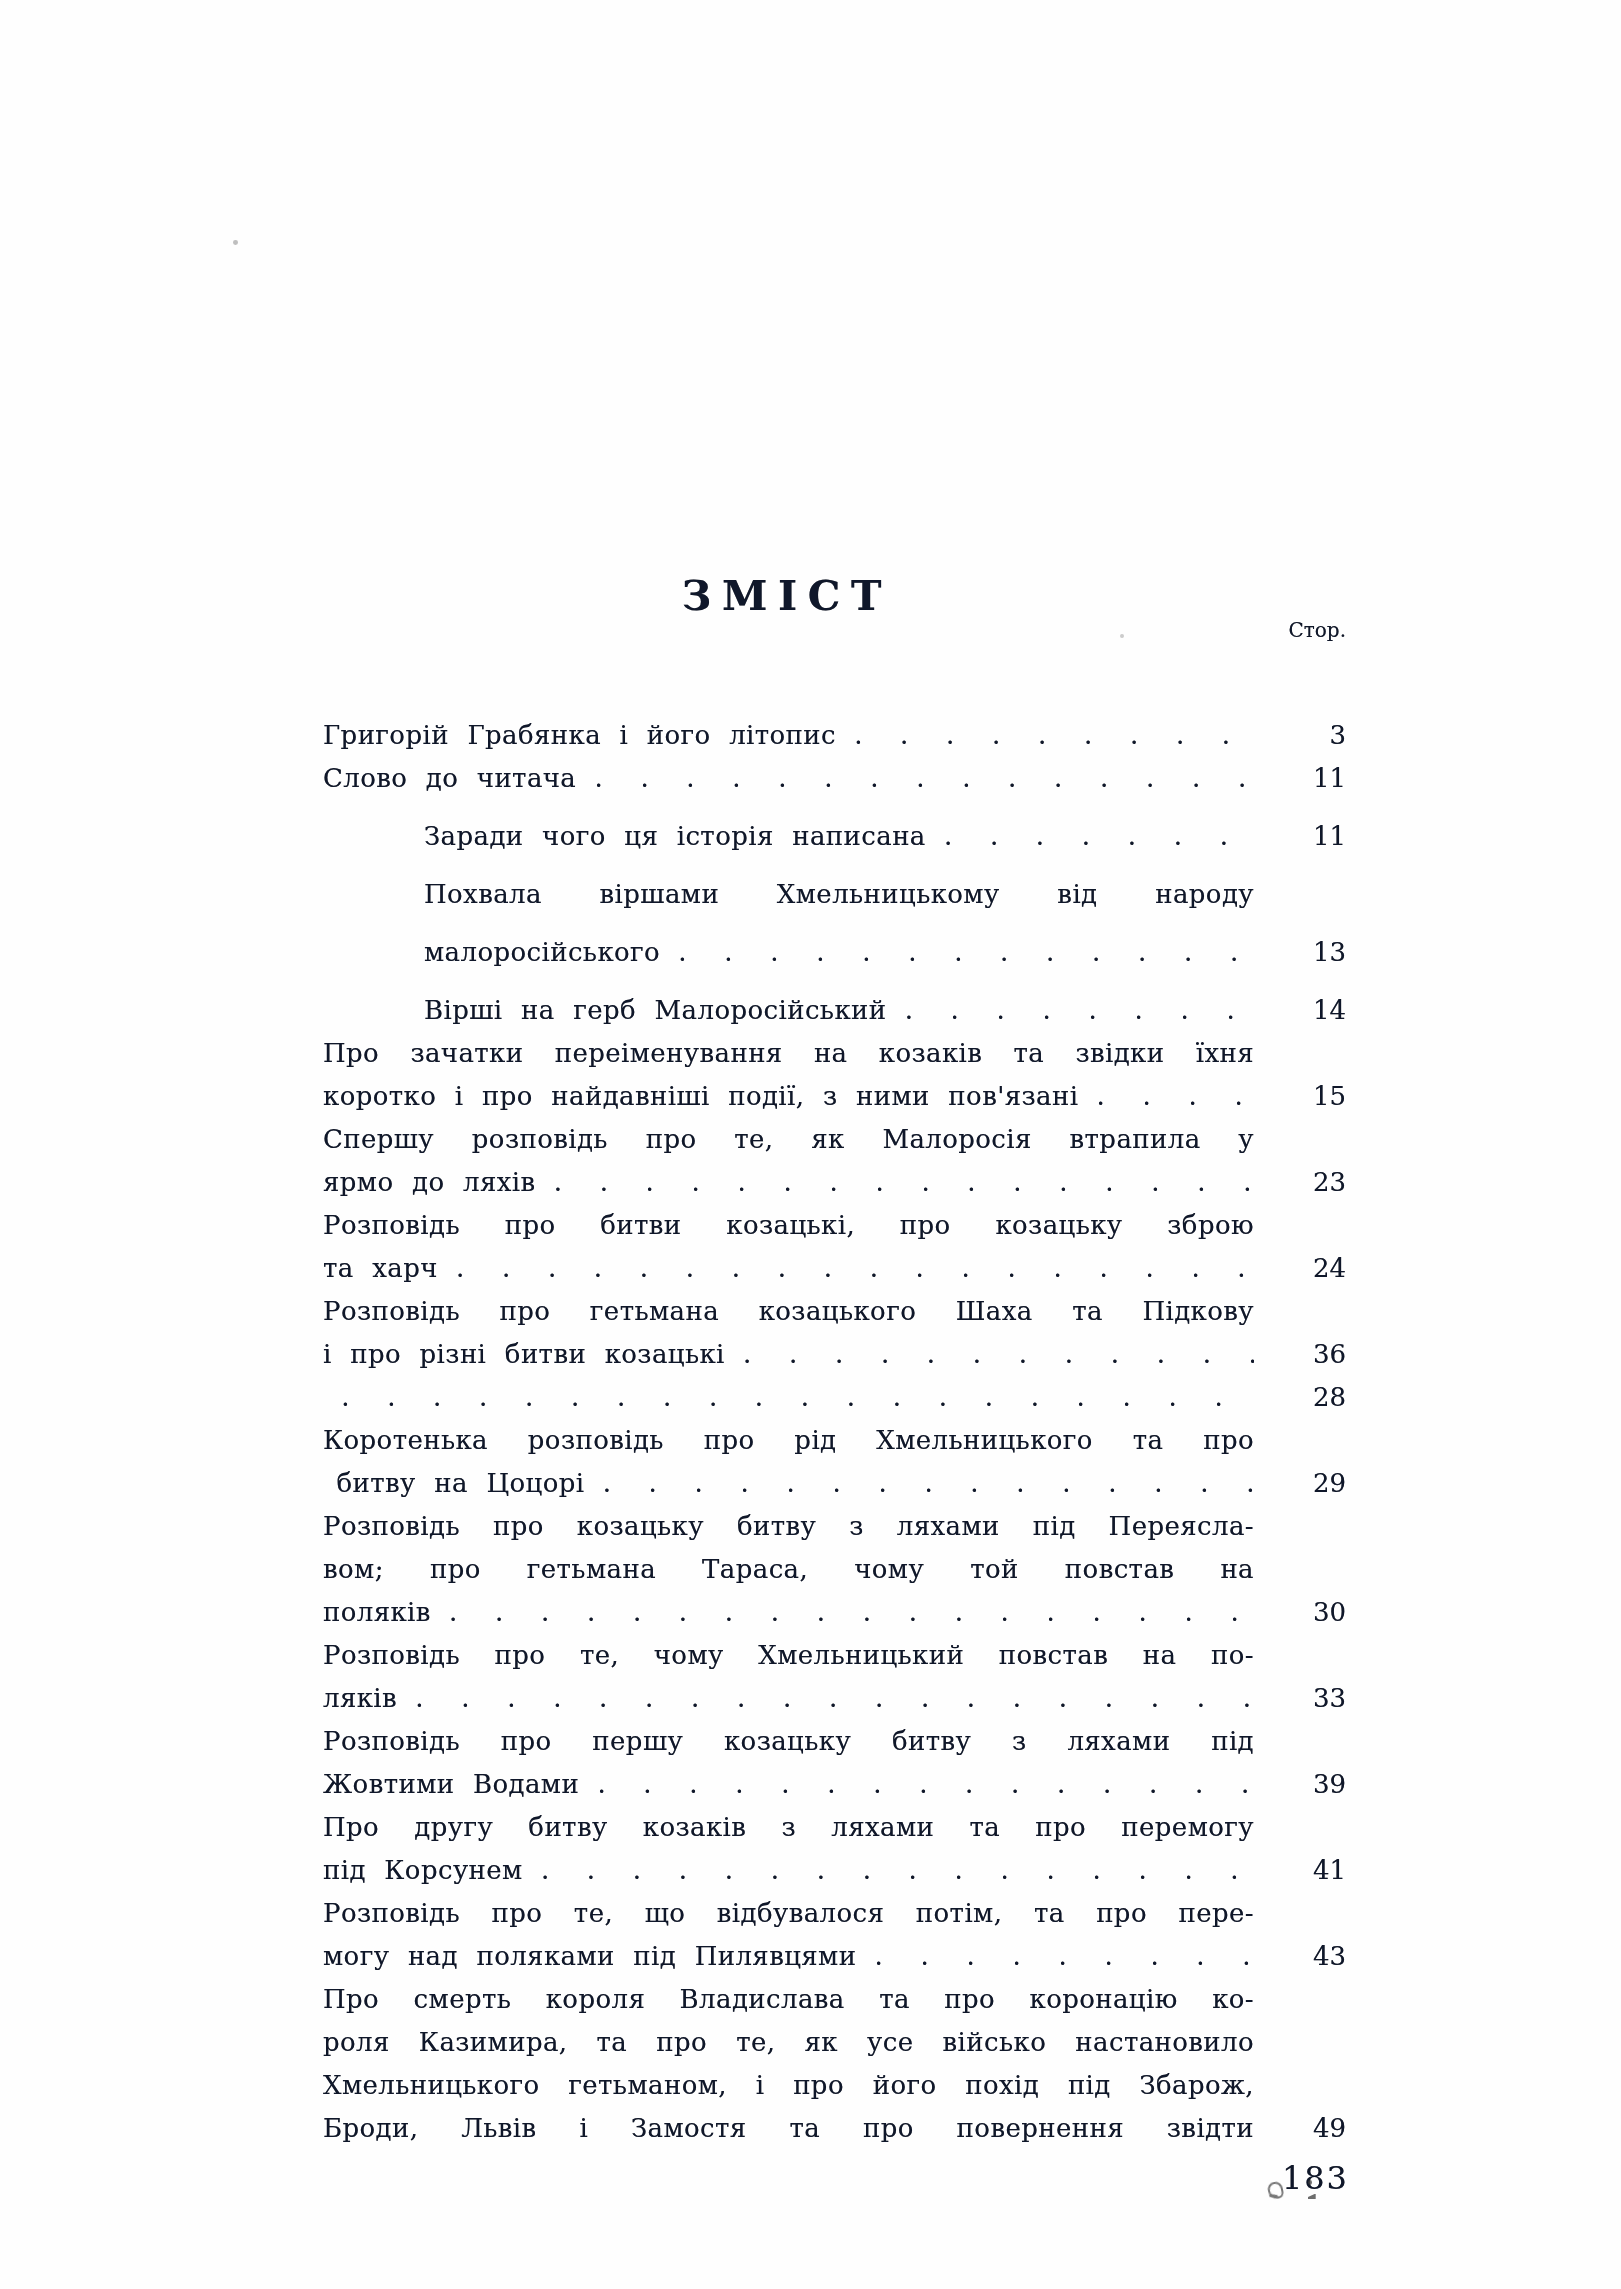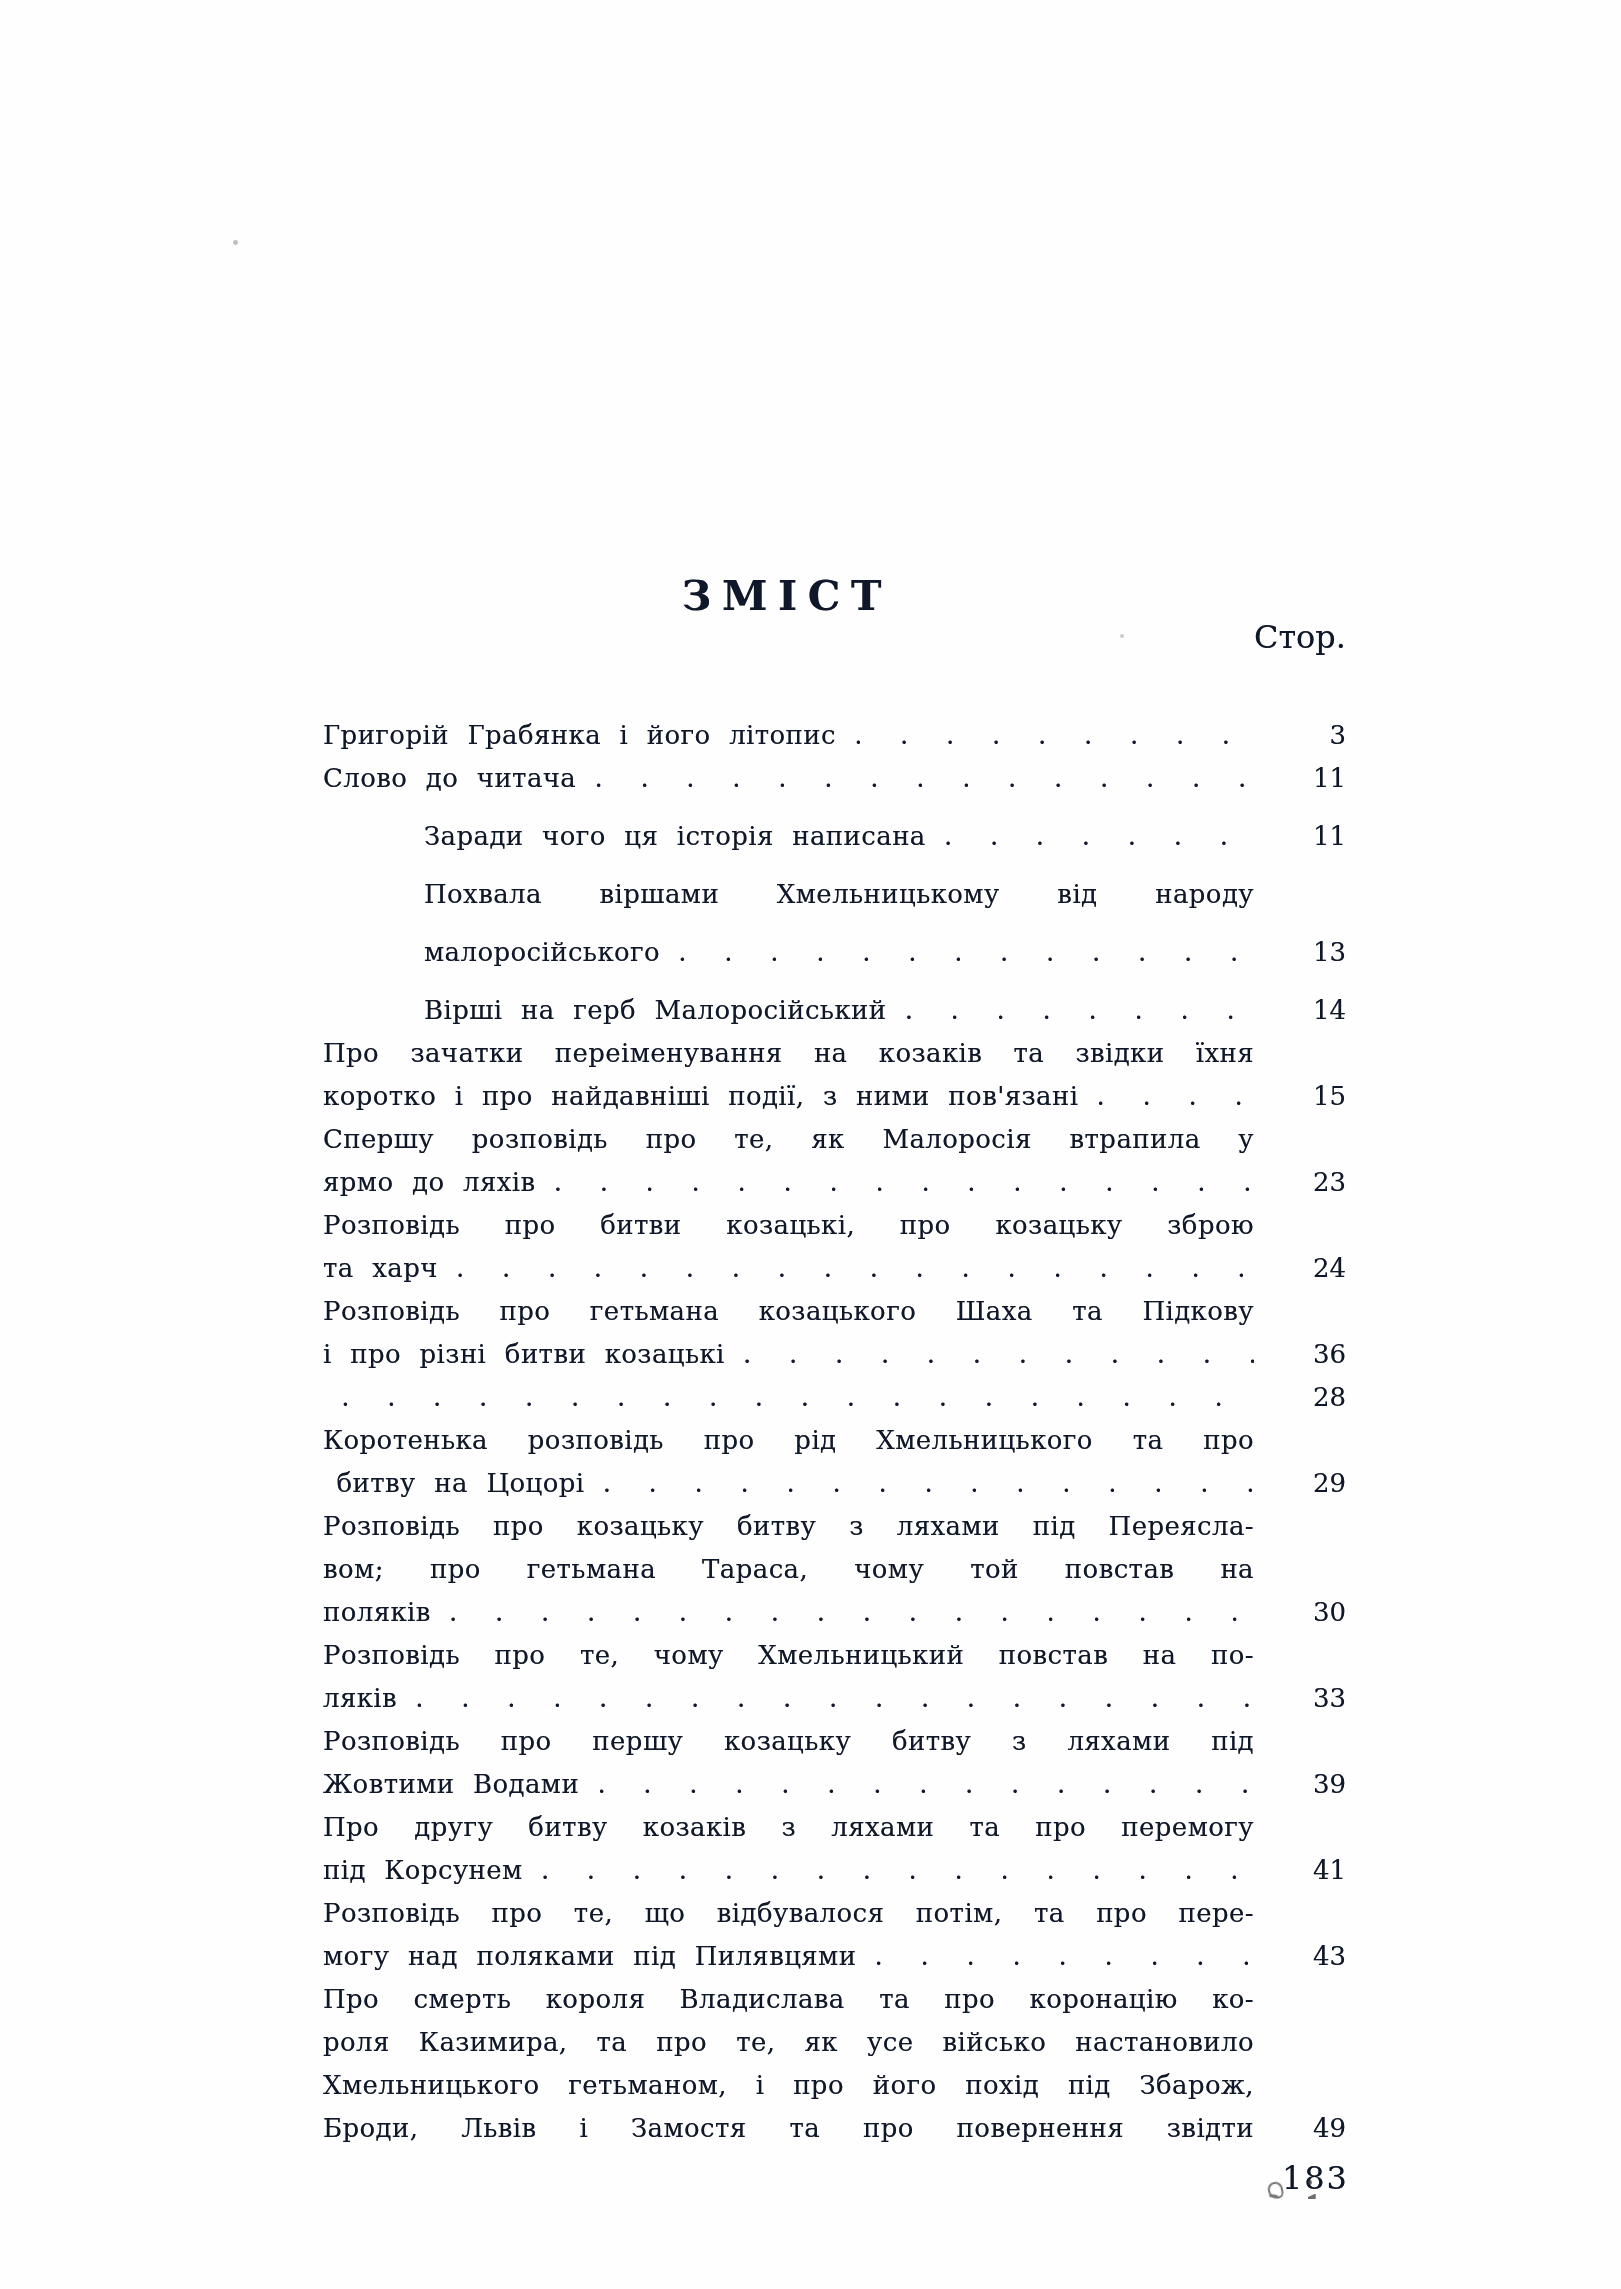--- a/index.html
+++ b/index.html
@@ -28,21 +28,21 @@
     font-weight: 700;
     letter-spacing: 0.26em;
     white-space: nowrap;
   }
   .stor-label {
     position: absolute;
     top: 618px;
     left: 323px;
     width: 1023px;
     text-align: right;
-    font-size: 32px;
+    font-size: 20px;
   }
   .toc-list {
     position: absolute;
     top: 714px;
     left: 323px;
     width: 1023px;
     font-size: 26px;
     line-height: 43px;
   }
   .toc-line {

